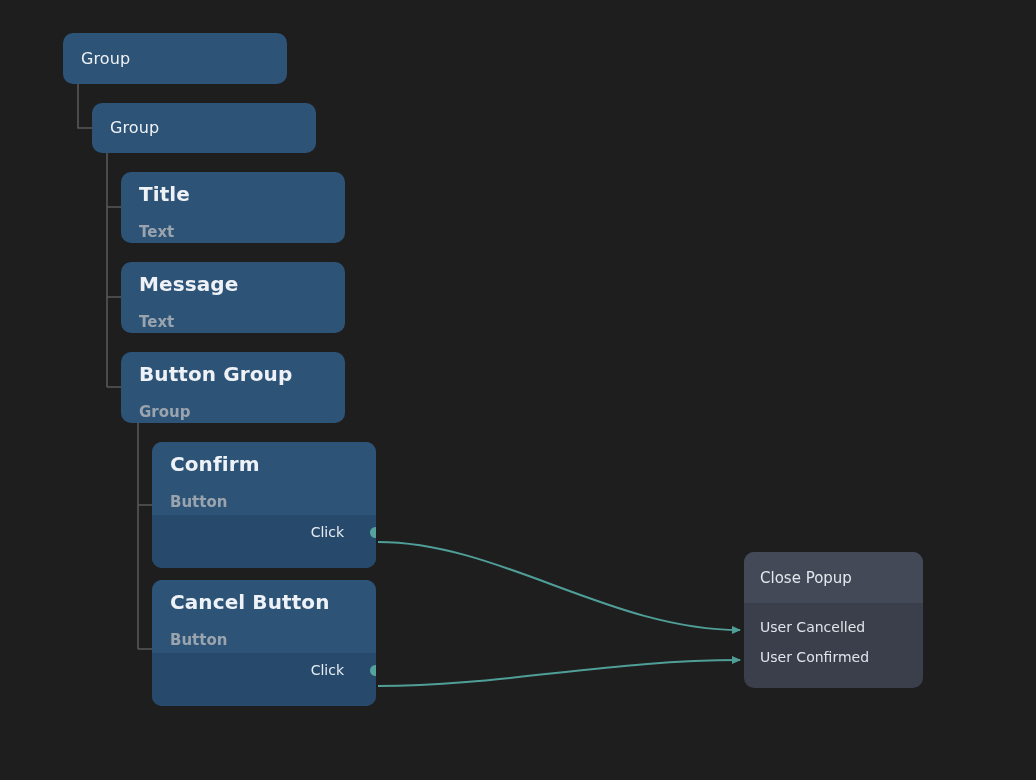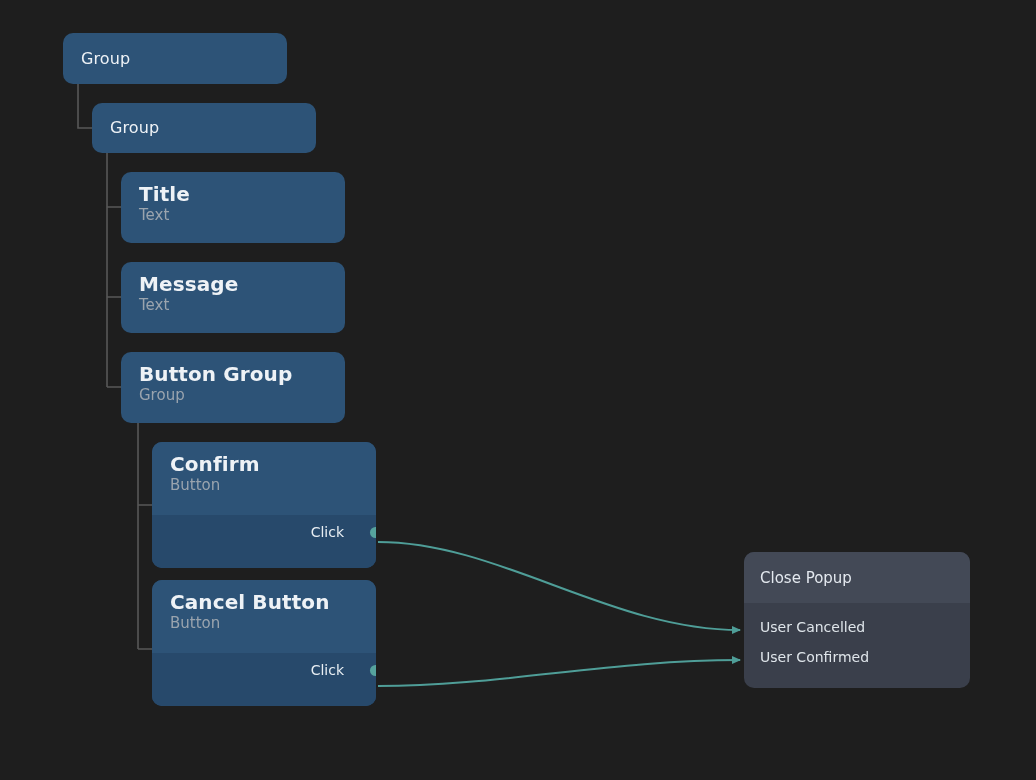--- a/index.html
+++ b/index.html
@@ -63,24 +63,24 @@
   .nd-title {
     color: #eef2f6;
     font-weight: bold;
     font-size: 20px;
     line-height: 18px;
     letter-spacing: 0.1px;
     white-space: nowrap;
   }
   .nd-sub {
     color: #9aa4ae;
-    font-weight: normal;
+    font-weight: bold;
     font-size: 15px;
     line-height: 18px;
-    margin-top: 3px;
+    margin-top: 20px;
     white-space: nowrap;
   }
 
   
   .node.plain .nd-head {
     display: flex;
     align-items: center;
     height: 100%;
     padding-left: 18px;
   }
@@ -215,21 +215,21 @@
           <div class="nd-title">Cancel Button</div>
           <div class="nd-sub">Button</div>
         </div>
         <div class="nd-body" style="height: 53px;">
           <div class="port-row" style="top: 7px;">
             <span class="port-label">Click</span>
             <span class="port-dot" style="background: rgb(86, 163, 157);"></span>
           </div>
         </div>
       </div>
-      <div class="node gray" style="left: 744px; top: 552px; width: 226px; height: 136px;">
+      <div class="node gray" style="left: 744px; top: 552px; width: 179px; height: 136px;">
         <div class="gn-head" style="height: 51px;">
           <div class="gn-title">Close Popup</div>
         </div>
         <div class="gn-body">
           <div class="in-row">
             <span class="in-label">User Cancelled</span>
           </div>
           <div class="in-row">
             <span class="in-label">User Confirmed</span>
           </div>

